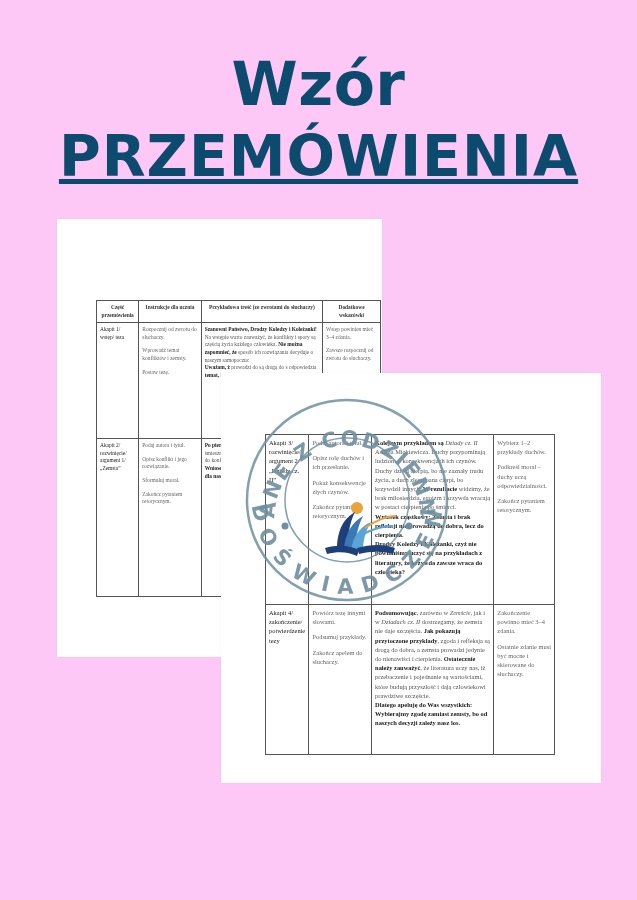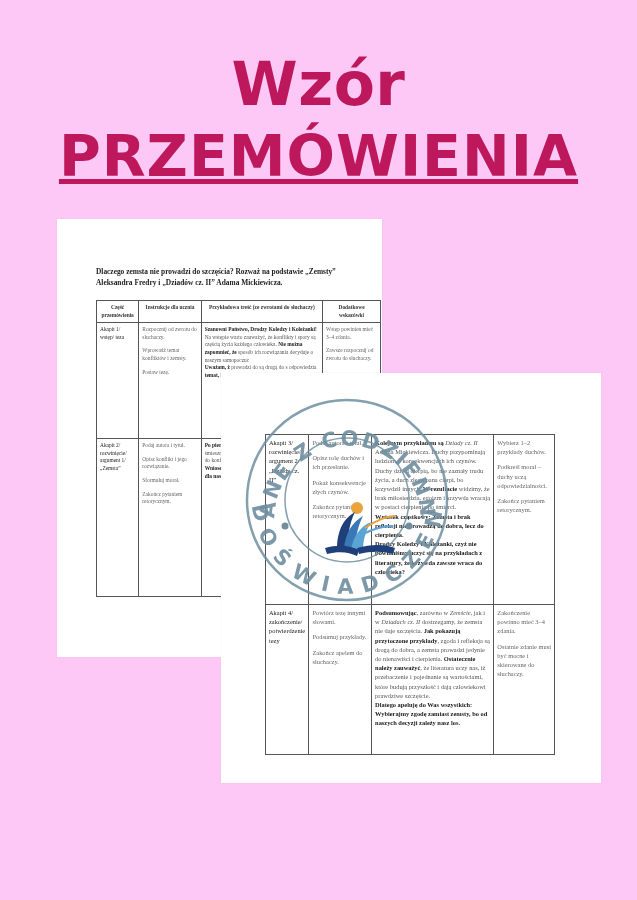--- a/index.html
+++ b/index.html
@@ -5,21 +5,21 @@
   html, body { margin:0; padding:0; }
   body {
     width:637px; height:900px; overflow:hidden;
     background:#fdc8f5;
     position:relative;
     font-family:"Liberation Serif", serif;
     color:#222;
   }
   .title {
     position:absolute; left:0; width:637px; text-align:center;
-    font-family:"DejaVu Sans", sans-serif; font-weight:bold; color:#be185d;
+    font-family:"DejaVu Sans", sans-serif; font-weight:bold; color:#0c4a6e;
     letter-spacing:0.5px;
   }
   .title.l1 { top:48px; font-size:60px; line-height:72px; }
   .title.l2 { top:120px; font-size:57px; line-height:72px; letter-spacing:1px;text-decoration:underline; }
 
   .page {
     position:absolute; background:#fff;
     box-shadow:0 0 2px rgba(0,0,0,0.05);
   }
   .page.back { left:57px; top:219px; width:325px; height:438px; }
@@ -52,21 +52,20 @@
     pointer-events:none;
   }
 </style>
 </head>
 <body>
 
 <div class="title l1">Wzór</div>
 <div class="title l2">PRZEMÓWIENIA</div>
 
 <div class="page back">
-  <div class="question">Dlaczego zemsta nie prowadzi do szczęścia? Rozważ na podstawie „Zemsty” Aleksandra Fredry i „Dziadów cz. II” Adama Mickiewicza.</div>
   <table class="t">
     <colgroup>
         <col style="width:38px">
         <col style="width:56px">
         <col style="width:109px">
         <col style="width:52px">
       </colgroup>
     <tbody>
         <tr>
       <th>Część przemówienia</th>

